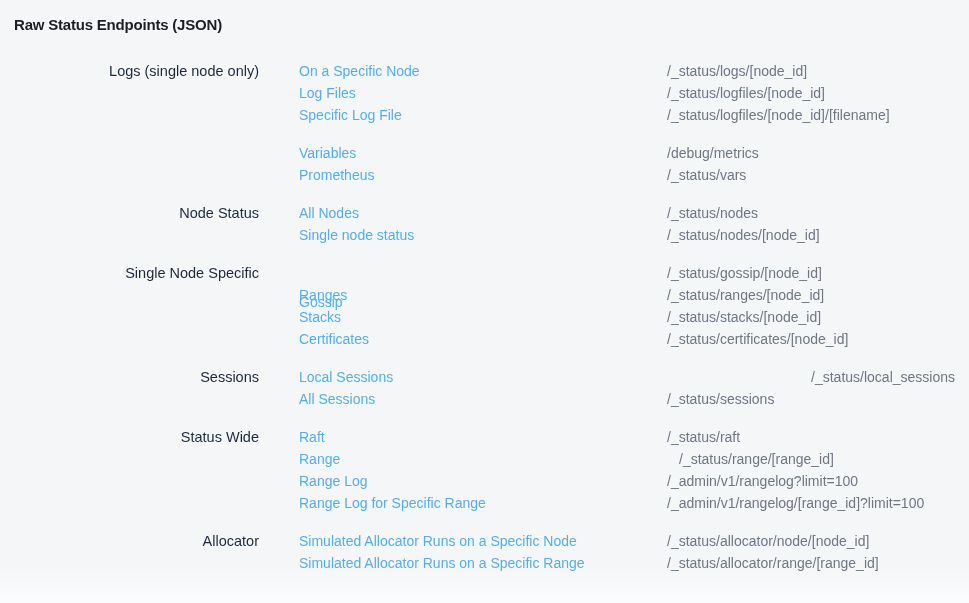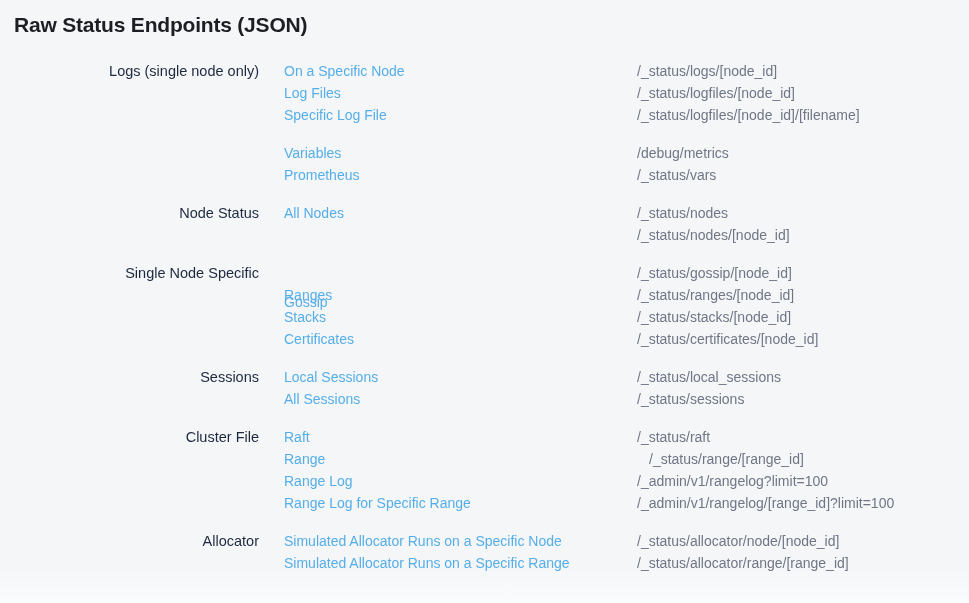--- a/index.html
+++ b/index.html
@@ -12,32 +12,32 @@
   *{box-sizing:border-box;}
   html,body{margin:0;padding:0;}
   body{
     width:969px;height:603px;
     background:linear-gradient(var(--bg) 0 94%, #fbfcfd 100%);
     font-family:"Liberation Sans", sans-serif;
     overflow:hidden;
   }
   .page{padding:11px 14px 0 14px;}
   .page-title{
-    font-size:21px;
+    font-size:15px;
     line-height:28px;
     font-weight:700;
     letter-spacing:-0.2px;
     color:var(--title);
     margin:0 0 21px 0;
   }
   .sections{}
   .section{
     display:grid;
     grid-template-columns:245px 328px 1fr;
-    column-gap:25px;
+    column-gap:40px;
     grid-auto-rows:22px;
     margin-bottom:16px;
   }
   .section-label{
     grid-column:1;
     grid-row:1;
     text-align:right;
     font-size:14.5px;
     line-height:22px;
     color:var(--label);
@@ -78,42 +78,43 @@
       <div class="section">
         <a class="endpoint-link" style="grid-row: 1;">Variables</a>
         <div class="endpoint-path" style="grid-row: 1;">/debug/metrics</div>
         <a class="endpoint-link" style="grid-row: 2;">Prometheus</a>
         <div class="endpoint-path" style="grid-row: 2;">/_status/vars</div>
       </div>
       <div class="section">
         <div class="section-label">Node Status</div>
         <a class="endpoint-link" style="grid-row: 1;">All Nodes</a>
         <div class="endpoint-path" style="grid-row: 1;">/_status/nodes</div>
+        <a class="endpoint-link" style="grid-row: 2;">Single node status</a>
         <div class="endpoint-path" style="grid-row: 2;">/_status/nodes/[node_id]</div>
       </div>
       <div class="section">
         <div class="section-label">Single Node Specific</div>
         <a class="endpoint-link" style="grid-row: 1; margin-top: 29px;">Gossip</a>
         <div class="endpoint-path" style="grid-row: 1;">/_status/gossip/[node_id]</div>
         <a class="endpoint-link" style="grid-row: 2;">Ranges</a>
         <div class="endpoint-path" style="grid-row: 2;">/_status/ranges/[node_id]</div>
         <a class="endpoint-link" style="grid-row: 3;">Stacks</a>
         <div class="endpoint-path" style="grid-row: 3;">/_status/stacks/[node_id]</div>
         <a class="endpoint-link" style="grid-row: 4;">Certificates</a>
         <div class="endpoint-path" style="grid-row: 4;">/_status/certificates/[node_id]</div>
       </div>
       <div class="section">
         <div class="section-label">Sessions</div>
         <a class="endpoint-link" style="grid-row: 1; text-align: right;">Local Sessions</a>
-        <div class="endpoint-path" style="grid-row: 1;">/_status/local_sessions</div>
+        <div class="endpoint-path" style="grid-row: 1; text-align: right;">/_status/local_sessions</div>
         <a class="endpoint-link" style="grid-row: 2;">All Sessions</a>
         <div class="endpoint-path" style="grid-row: 2;">/_status/sessions</div>
       </div>
       <div class="section">
-        <div class="section-label">Cluster File</div>
+        <div class="section-label">Status Wide</div>
         <a class="endpoint-link" style="grid-row: 1;">Raft</a>
         <div class="endpoint-path" style="grid-row: 1;">/_status/raft</div>
         <a class="endpoint-link" style="grid-row: 2;">Range</a>
         <div class="endpoint-path" style="grid-row: 2; margin-left: 12px;">/_status/range/[range_id]</div>
         <a class="endpoint-link" style="grid-row: 3;">Range Log</a>
         <div class="endpoint-path" style="grid-row: 3;">/_admin/v1/rangelog?limit=100</div>
         <a class="endpoint-link" style="grid-row: 4;">Range Log for Specific Range</a>
         <div class="endpoint-path" style="grid-row: 4;">/_admin/v1/rangelog/[range_id]?limit=100</div>
       </div>
       <div class="section">

